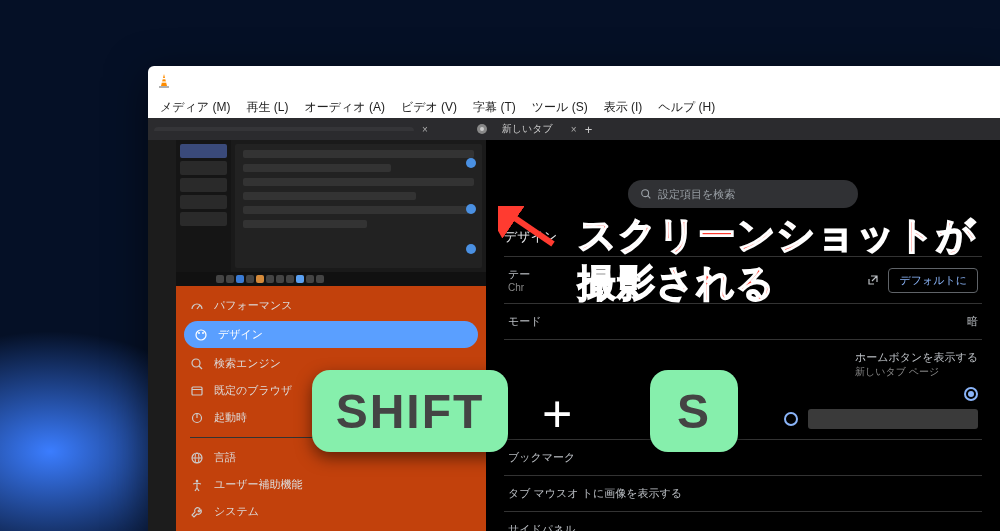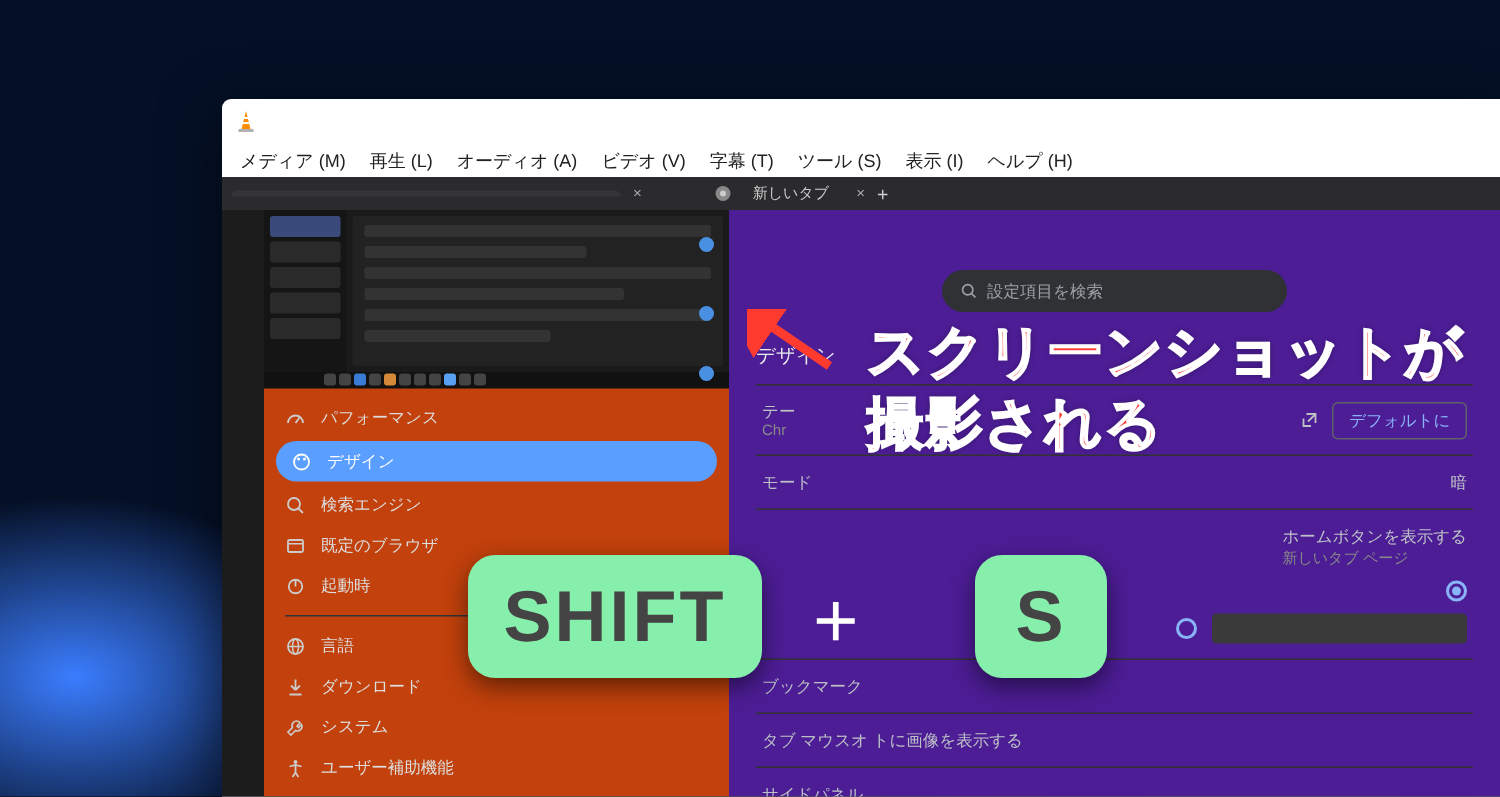--- a/index.html
+++ b/index.html
@@ -35,21 +35,21 @@
 .thumb-view { flex:1; background:#222; margin:4px; border-radius:2px; position:relative;}
 .thumb-view .row{height:8px;margin:6px 8px;background:#333;border-radius:2px;}
 .thumb-view .dot{position:absolute;right:6px;width:10px;height:10px;border-radius:50%;background:#4a90e2;}
 .taskstrip{height:18px;background:#111;display:flex;align-items:center;gap:2px;padding:0 40px;}
 .taskstrip i{width:8px;height:8px;border-radius:2px;background:#444;}
 .side-list { flex:1; padding: 6px 0; }
 .side-item { display:flex; align-items:center; gap:10px; padding:6px 14px; color:#ddd; }
 .side-item.sel { background:#5a9fff; color:#fff; border-radius:14px; margin:2px 8px; padding:6px 10px;}
 .side-item .ic { width:14px; height:14px; display:inline-block; }
 
-.in-right { flex:1; background:#4c1d95; padding: 40px 18px 0 18px; position:relative; }
+.in-right { flex:1; background:#000000; padding: 40px 18px 0 18px; position:relative; }
 .search { display:flex; align-items:center; gap:6px; background:#303134; height:28px; border-radius:14px; padding:0 12px; color:#9aa0a6; font-size:11px; width: 230px; margin: 0 auto 20px; }
 .sec-title { font-size:13px; color:#e8eaed; margin-bottom:10px;}
 .setting-row { display:flex; justify-content:space-between; align-items:center; padding:10px 4px; color:#bdc1c6; font-size:11px; border-top:1px solid #333;}
 .setting-row:first-of-type{border-top:none;}
 .launch{width:14px;height:14px;}
 .defbtn{border:1px solid #5f6368;color:#8ab4f8;background:transparent;padding:4px 10px;border-radius:4px;font-size:11px;}
 .radio{width:14px;height:14px;border:2px solid #8ab4f8;border-radius:50%;display:inline-flex;align-items:center;justify-content:center;}
 .radio.on::after{content:"";width:6px;height:6px;border-radius:50%;background:#8ab4f8;}
 .greyfield{width:170px;height:20px;background:#3a3a3a;border-radius:3px;}
 
@@ -194,41 +194,33 @@
                     <circle cx="7" cy="7" r="5" stroke="#ccc" fill="none" stroke-width="1.2"></circle>
                     <ellipse cx="7" cy="7" rx="2" ry="5" stroke="#ccc" fill="none"></ellipse>
                     <line x1="2" y1="7" x2="12" y2="7" stroke="#ccc"></line>
                   </svg>
                 </span>
               <span>言語</span>
             </div>
             <div class="side-item">
               <span class="ic">
                   <svg viewBox="0 0 14 14">
-                    <path d="M7 2v7m0 0l-3-3m3 3l3-3M3 12h8" stroke="#ccc" fill="none" stroke-width="1.2"></path>
-                  </svg>
-                </span>
-              <span>ダウンロード</span>
-            </div>
-            <div class="side-item">
-              <span class="ic">
-                  <svg viewBox="0 0 14 14">
-                    <path d="M9 3a3 3 0 00-4 4l-3 3 2 2 3-3a3 3 0 004-4l-2 2-1-1 2-2z" stroke="#ccc" fill="none" stroke-width="1.1"></path>
-                  </svg>
-                </span>
-              <span>システム</span>
-            </div>
-            <div class="side-item">
-              <span class="ic">
-                  <svg viewBox="0 0 14 14">
                     <circle cx="7" cy="3" r="1.3" fill="#ccc"></circle>
                     <path d="M3 6l4-1 4 1M7 5v5m-2 3l2-3 2 3" stroke="#ccc" fill="none" stroke-width="1.2"></path>
                   </svg>
                 </span>
               <span>ユーザー補助機能</span>
+            </div>
+            <div class="side-item">
+              <span class="ic">
+                  <svg viewBox="0 0 14 14">
+                    <path d="M9 3a3 3 0 00-4 4l-3 3 2 2 3-3a3 3 0 004-4l-2 2-1-1 2-2z" stroke="#ccc" fill="none" stroke-width="1.1"></path>
+                  </svg>
+                </span>
+              <span>システム</span>
             </div>
           </div>
         </div>
 
         <div class="in-right">
           <div class="search">
             <span>
                 <svg width="12" height="12" viewBox="0 0 14 14">
                   <circle cx="6" cy="6" r="4" stroke="#9aa0a6" fill="none" stroke-width="1.3"></circle>
                   <line x1="9" y1="9" x2="12" y2="12" stroke="#9aa0a6" stroke-width="1.3"></line>

